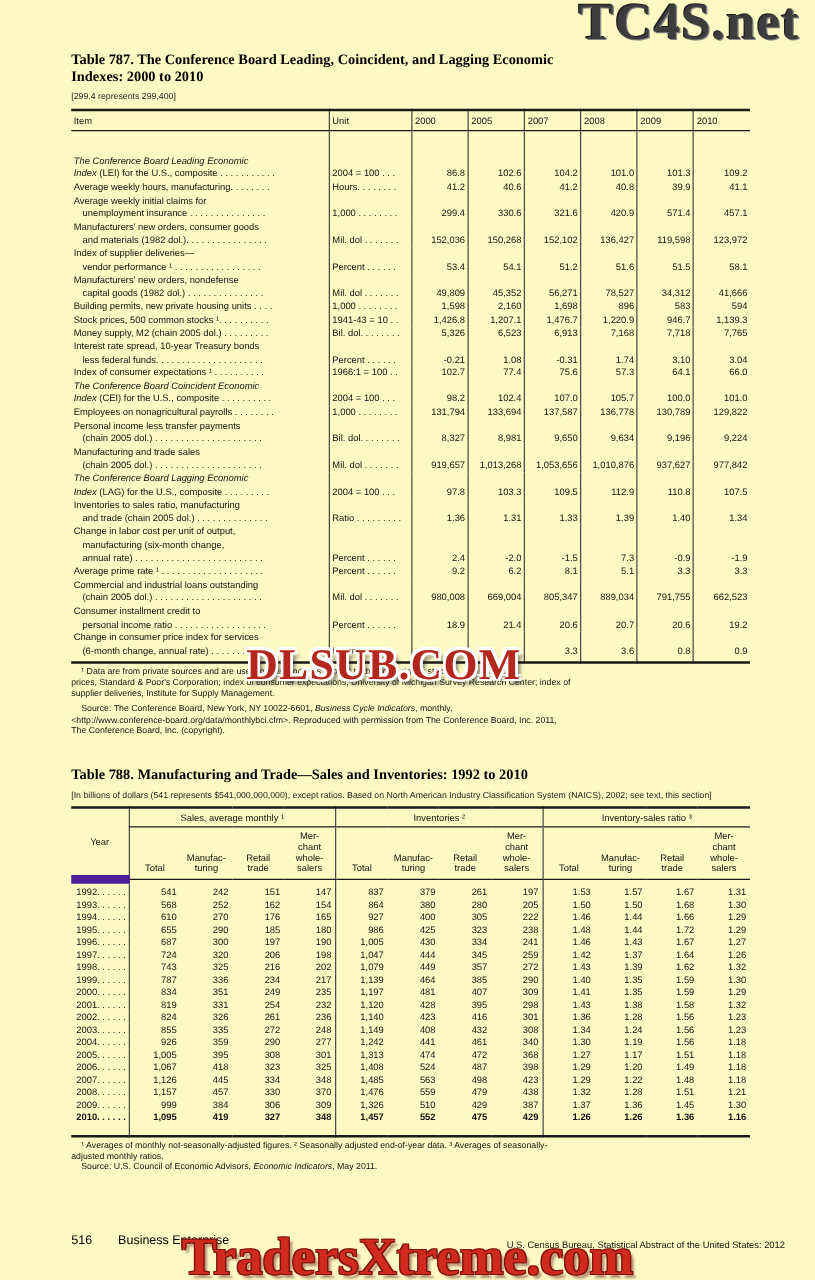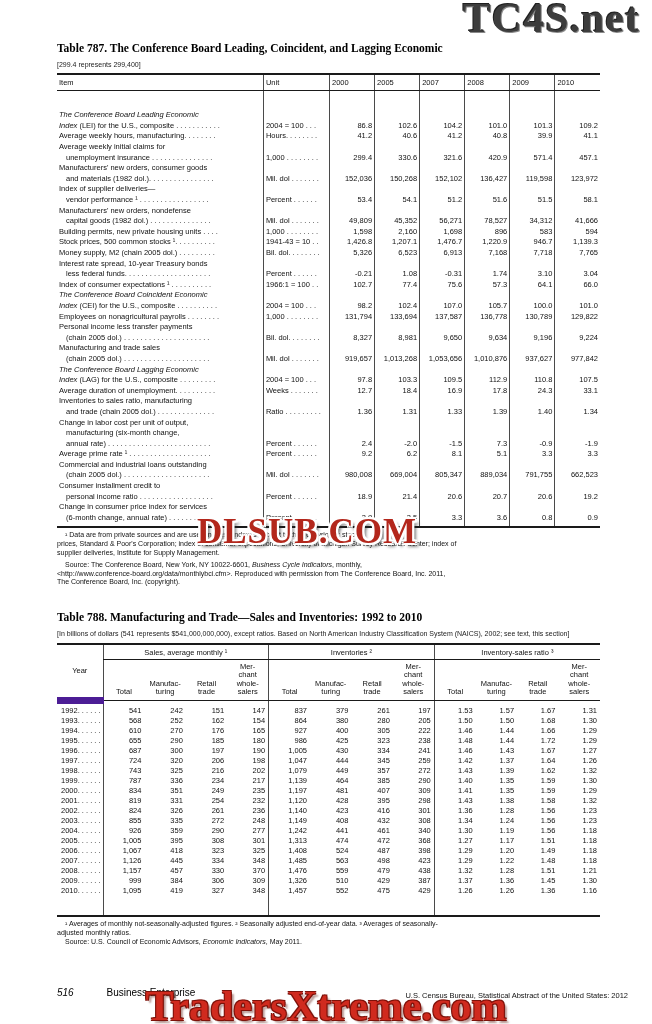--- a/index.html
+++ b/index.html
@@ -1,16 +1,16 @@
 <!DOCTYPE html>
 <html><head>
 <meta charset="utf-8">
 <style>
   html,body{margin:0;padding:0;background:#e9e9e9;}
-  .page{position:relative;width:652px;height:1024px;margin:0 auto;background:#ffffff;
+  .page{position:relative;width:652px;height:1024px;margin:0 auto;background:#fef9c3;
         font-family:"Liberation Sans",sans-serif;color:#111;overflow:hidden;}
   .content{padding:42px 52px 0 57px;}
   .tbl-title{font-family:"Liberation Serif",serif;font-weight:700;font-size:11.5px;line-height:13.5px;color:#000;margin:0 0 5px;}
   .bracket-note{font-size:7px;line-height:8.8px;color:#222;margin:0 0 4px;}
   table{border-collapse:collapse;width:100%;table-layout:fixed;}
   .it{font-style:italic;}
 
   
   .t787{border-top:2px solid #1a1a1a;border-bottom:2px solid #1a1a1a;}
   .t787 th{font-weight:400;font-size:7.5px;padding:3px 2px;text-align:left;border-bottom:1px solid #1a1a1a;}
@@ -32,51 +32,52 @@
   .t788{border-top:2px solid #1a1a1a;border-bottom:2px solid #1a1a1a;}
   .t788 th{font-weight:400;font-size:7.5px;text-align:center;}
   .t788 .y-head{vertical-align:middle;border-bottom:7px solid #4c1d95;}
   .t788 .grp{border-left:1px solid #4a4a4a;border-bottom:1px solid #1a1a1a;padding:3px 0 2px;}
   .t788 .sub{white-space:pre-line;line-height:8.6px;vertical-align:bottom;padding:3px 1px 3px;border-bottom:1px solid #1a1a1a;}
   .t788 .sub.gb{border-left:1px solid #4a4a4a;}
   .t788 td{font-size:7.5px;vertical-align:bottom;text-align:right;padding:0 3px;line-height:10px;white-space:nowrap;overflow:hidden;}
   .t788 td.gb{border-left:1px solid #4a4a4a;}
   .t788 .y-cell{text-align:left;padding-left:4px;}
   .t788 tbody tr:first-child td{padding-top:2px;}
-  .t788 tbody tr:last-child td{padding-bottom:19px;}
+  .t788 tbody tr:last-child td{padding-bottom:9px;font-weight:bold;}
 
   
   .wm{position:absolute;z-index:9;pointer-events:none;font-weight:700;white-space:nowrap;font-family:"Liberation Serif",serif;}
   .wm-top{top:-3px;right:12px;font-size:42px;line-height:42px;color:#3d3d3d;letter-spacing:1px;
           text-shadow:1px 1px 0 #8a8a8a,-1px -1px 0 #1f1f1f;}
   .wm-mid{top:513px;left:197px;font-size:35px;line-height:38px;color:#b3271c;letter-spacing:1px;
           text-shadow:-2px -2px 0 #fff,2px -2px 0 #fff,-2px 2px 0 #fff,2px 2px 0 #fff,
                       -2px 0 0 #fff,2px 0 0 #fff,0 -2px 0 #fff,0 2px 0 #fff,
                       4px 4px 3px rgba(40,40,40,0.55);}
   .wm-bottom{bottom:-3px;left:50%;transform:translateX(-50%);font-size:42px;line-height:42px;color:#d02a1e;
           text-shadow:-1px -1px 0 #7e120a,1px -1px 0 #7e120a,-1px 1px 0 #7e120a,1px 1px 0 #7e120a,
                       3px 3px 2px rgba(90,20,10,0.45);}
 
   
   .page-footer-left{position:absolute;left:57px;bottom:26px;font-size:10px;color:#000;}
-  .pg-num{margin-right:30px;font-style:italic;}
+  .pg-num{margin-right:18px;}
   .page-footer-right{position:absolute;right:24px;bottom:24px;font-size:7.5px;color:#111;}
 </style>
 </head>
 <body>
 
 <div class="page">
 
   <div class="wm wm-top">TC4S.net</div>
 
   <div class="content">
 
     <section>
       <h2 class="tbl-title">
         <div>Table 787. The Conference Board Leading, Coincident, and Lagging Economic</div>
+        <div>Indexes: 2000 to 2010</div>
       </h2>
       <p class="bracket-note">[299.4 represents 299,400]</p>
       <table class="t787">
         <colgroup>
           <col style="width:206px">
             <col style="width:66px">
           <col style="width:45px">
             <col style="width:45px">
             <col style="width:45px">
           <col style="width:45px">
@@ -290,32 +291,20 @@
                 <div class="iline"><span class="it">The Conference Board Lagging Economic</span></div>
                 <div class="iline"><span class="it">Index</span><span> (LAG) for the U.S., composite . . . . . . . . .</span></div>
               </td>
               <td class="c-unit">2004 = 100 . . .</td>
               <td class="c-val">97.8</td>
               <td class="c-val">103.3</td>
               <td class="c-val">109.5</td>
               <td class="c-val">112.9</td>
               <td class="c-val">110.8</td>
               <td class="c-val">107.5</td>
-            </tr>
-            <tr>
-              <td class="c-item">
-                <div class="iline"><span>Average duration of unemployment. . . . . . . . . .</span></div>
-              </td>
-              <td class="c-unit">Weeks . . . . . . .</td>
-              <td class="c-val">12.7</td>
-              <td class="c-val">18.4</td>
-              <td class="c-val">16.9</td>
-              <td class="c-val">17.8</td>
-              <td class="c-val">24.3</td>
-              <td class="c-val">33.1</td>
             </tr>
             <tr>
               <td class="c-item">
                 <div class="iline"><span>Inventories to sales ratio, manufacturing</span></div>
                 <div class="iline ind"><span>and trade (chain 2005 dol.) . . . . . . . . . . . . . .</span></div>
               </td>
               <td class="c-unit">Ratio . . . . . . . . .</td>
               <td class="c-val">1.36</td>
               <td class="c-val">1.31</td>
               <td class="c-val">1.33</td>

